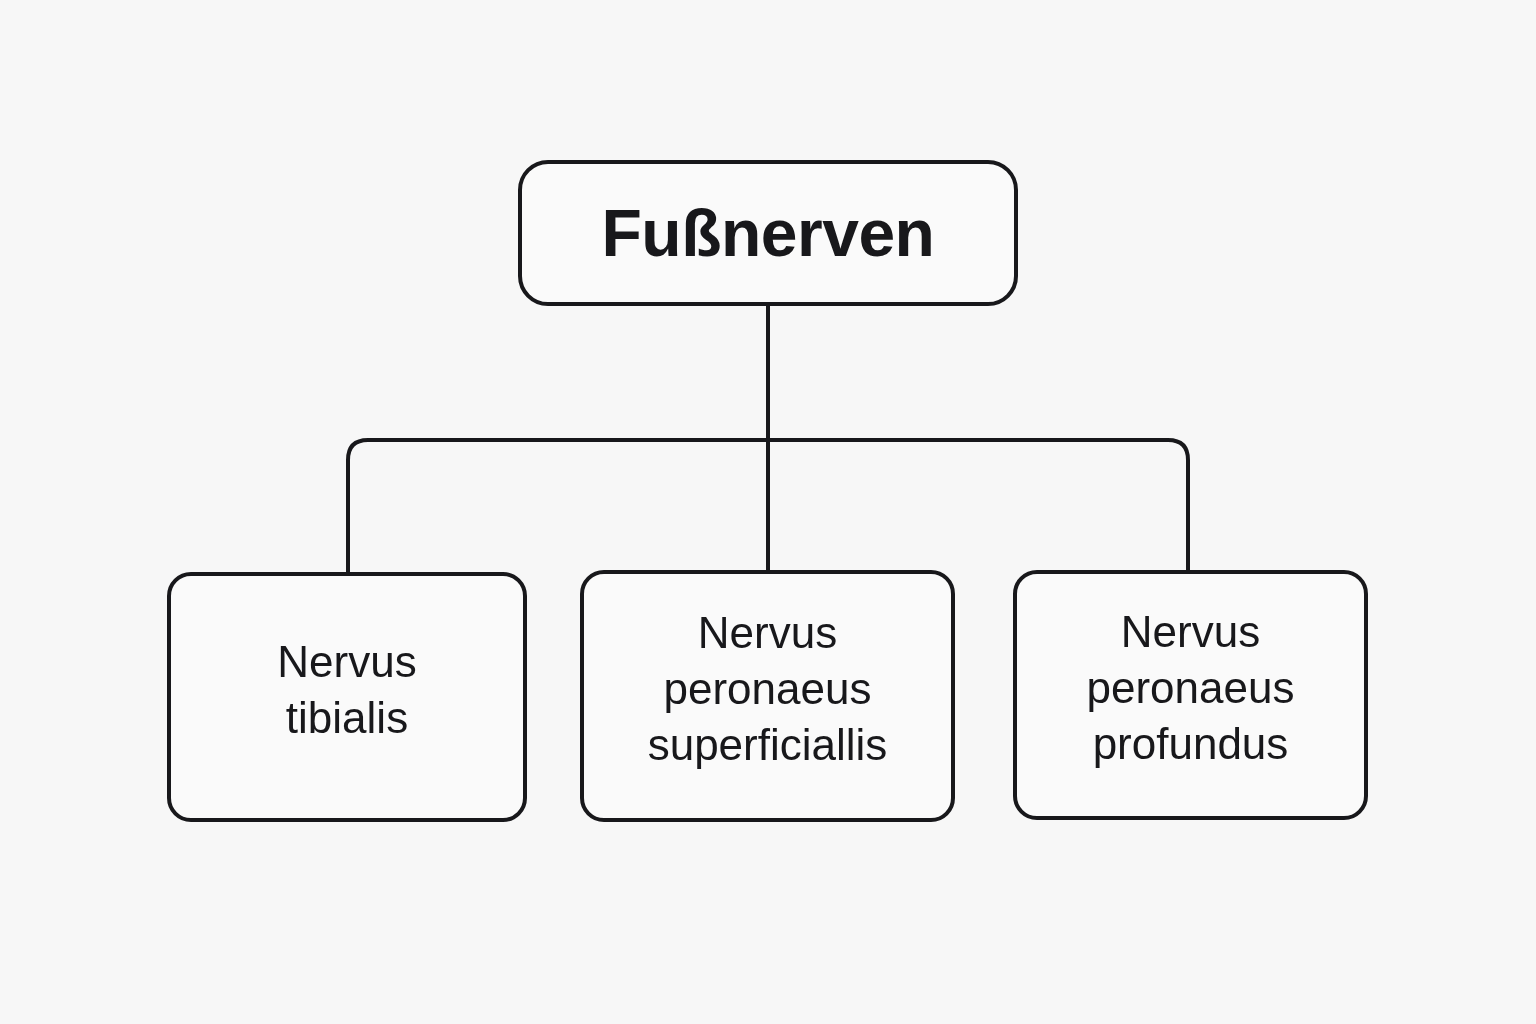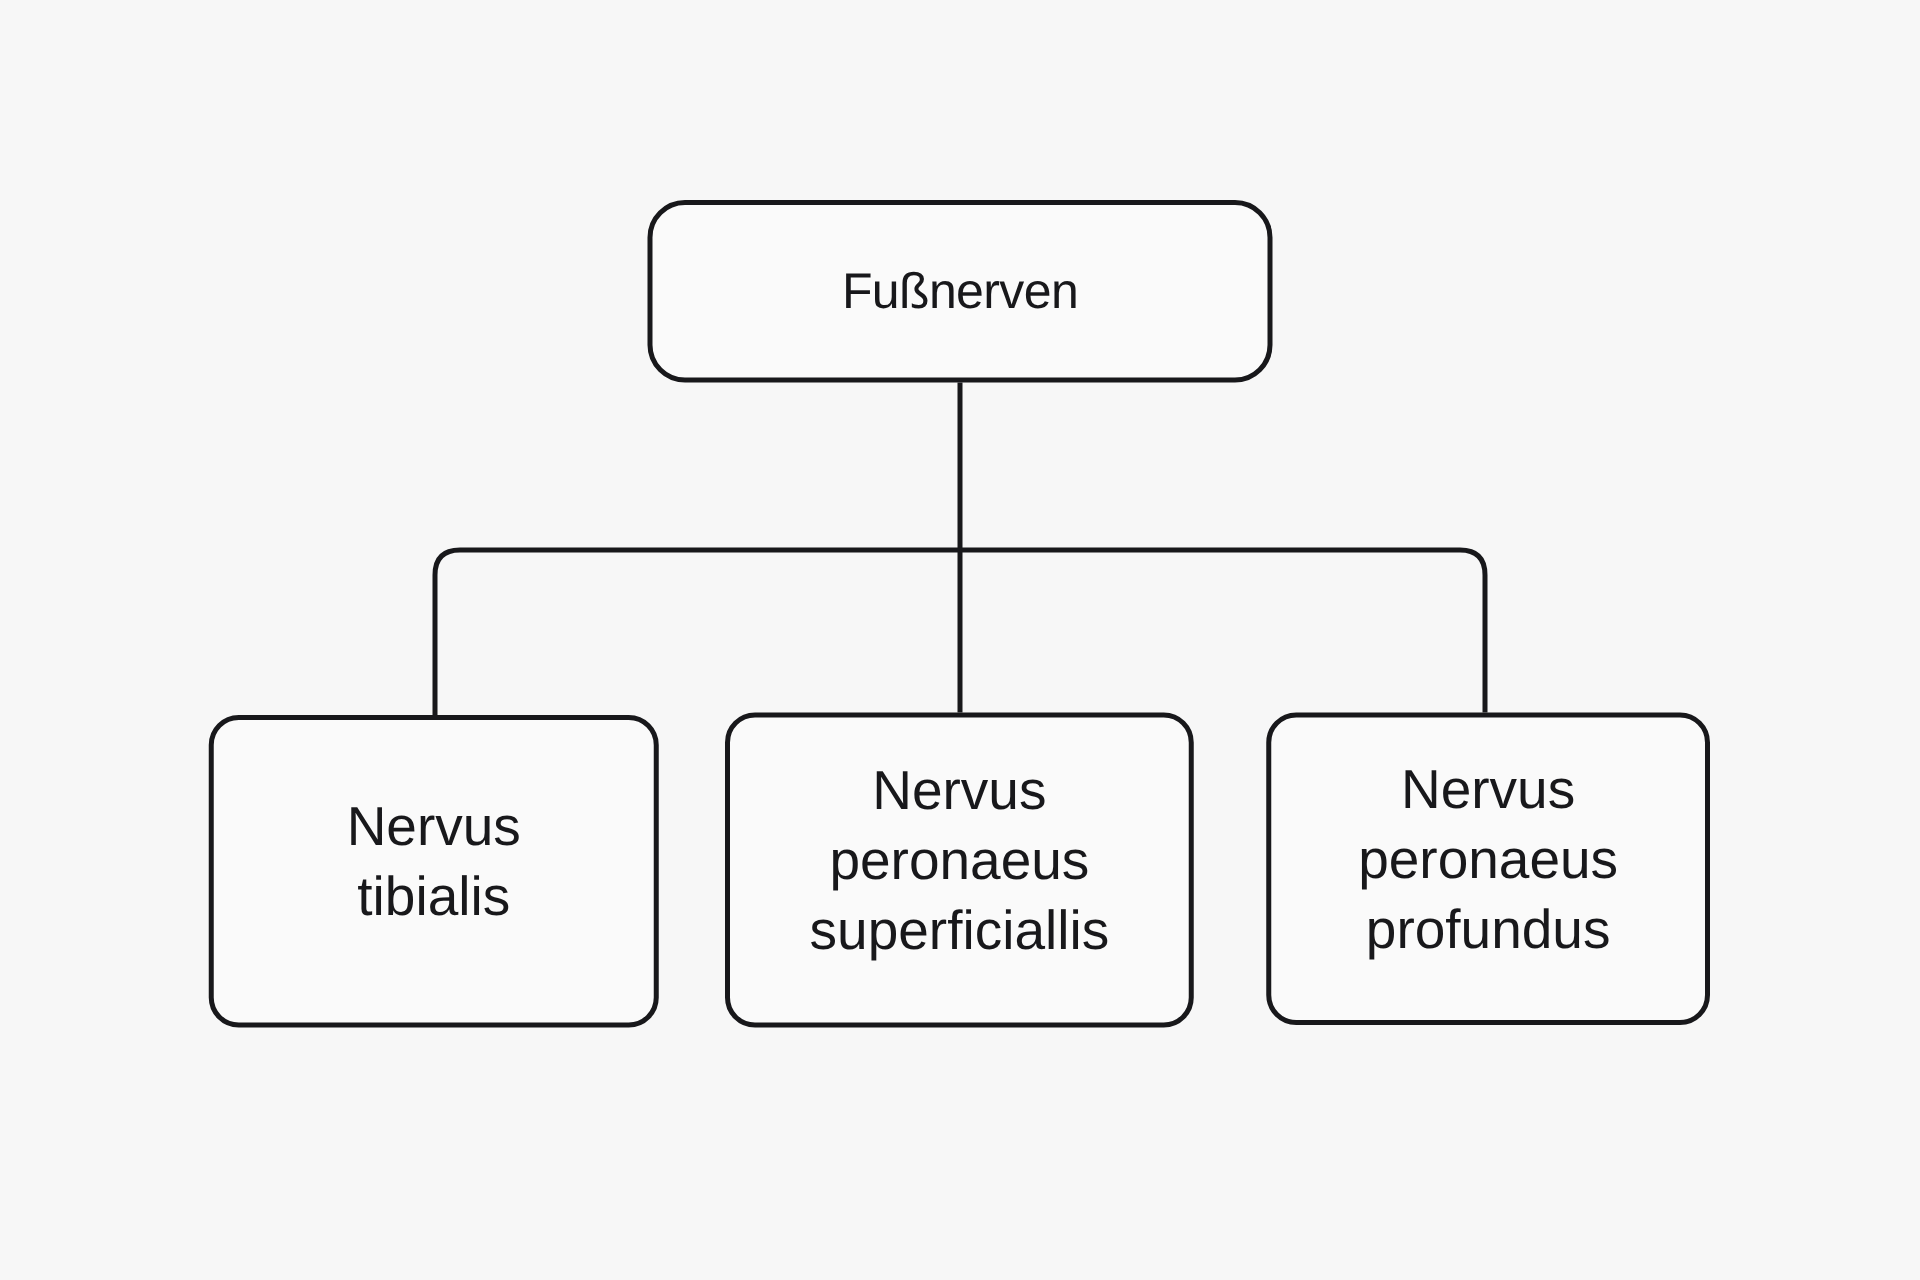--- a/index.html
+++ b/index.html
@@ -39,22 +39,22 @@
     z-index: 2;
   }
   .node-root {
     left: 518px;
     top: 160px;
     width: 500px;
     height: 146px;
     border-radius: 30px;
   }
   .node-root .node-label {
-    font-size: 40px;
-    font-weight: normal;
+    font-size: 66px;
+    font-weight: bold;
     letter-spacing: -0.5px;
     line-height: 1.1;
   }
   .node-child {
     border-radius: 24px;
     padding-bottom: 14px;
   }
   .node-child .node-label {
     font-size: 44px;
     font-weight: normal;

